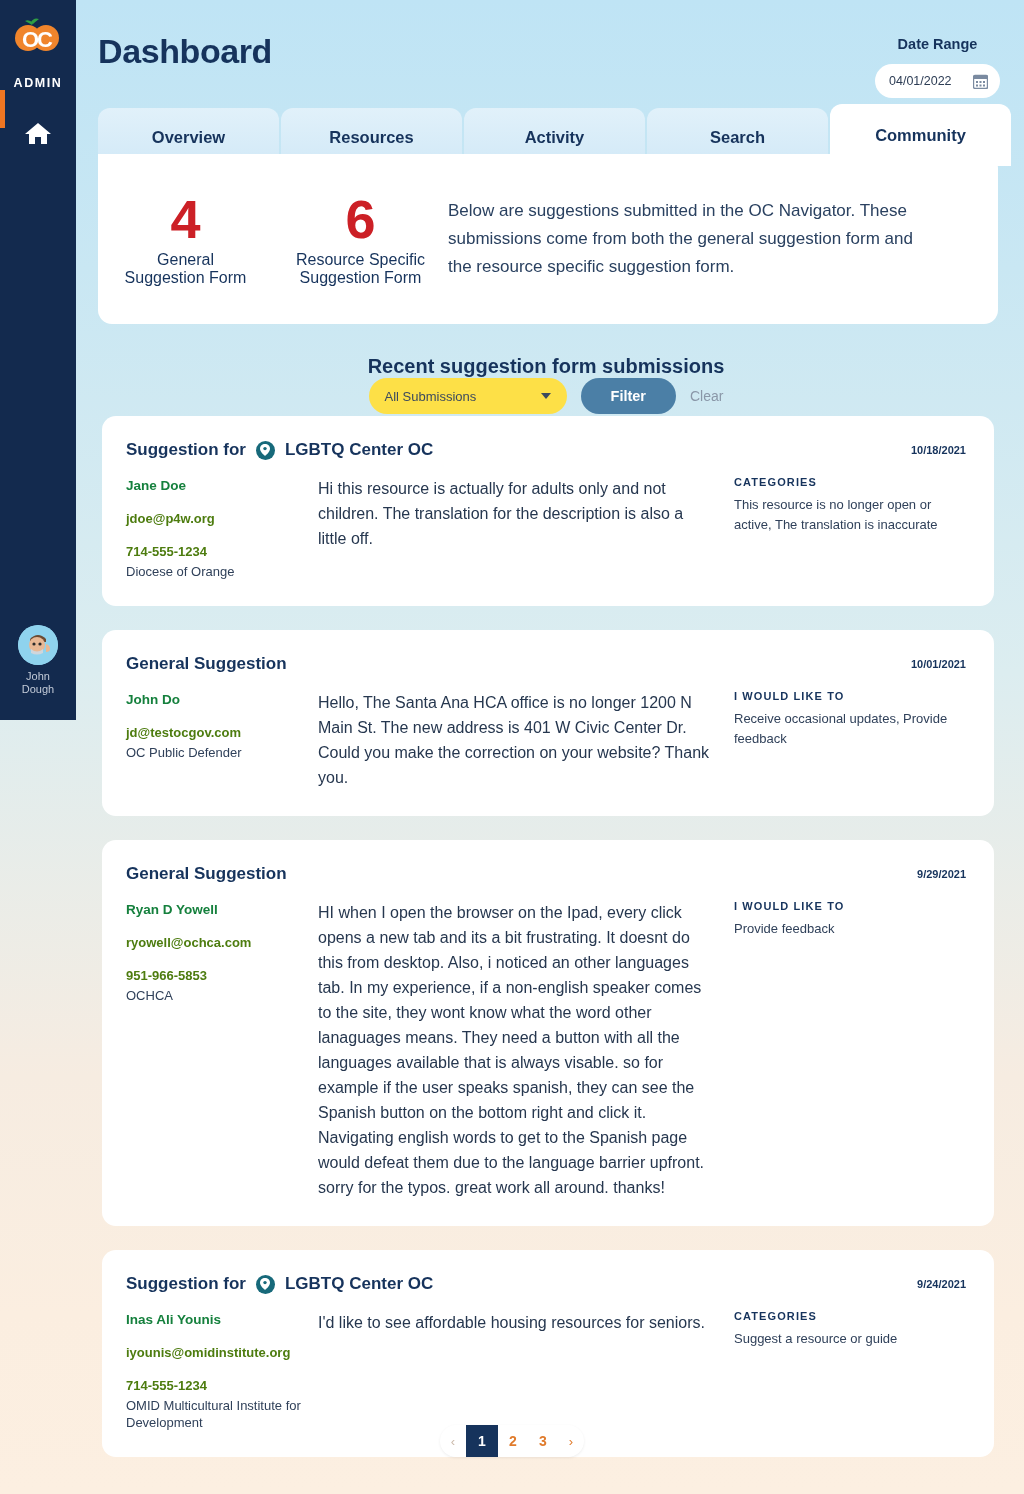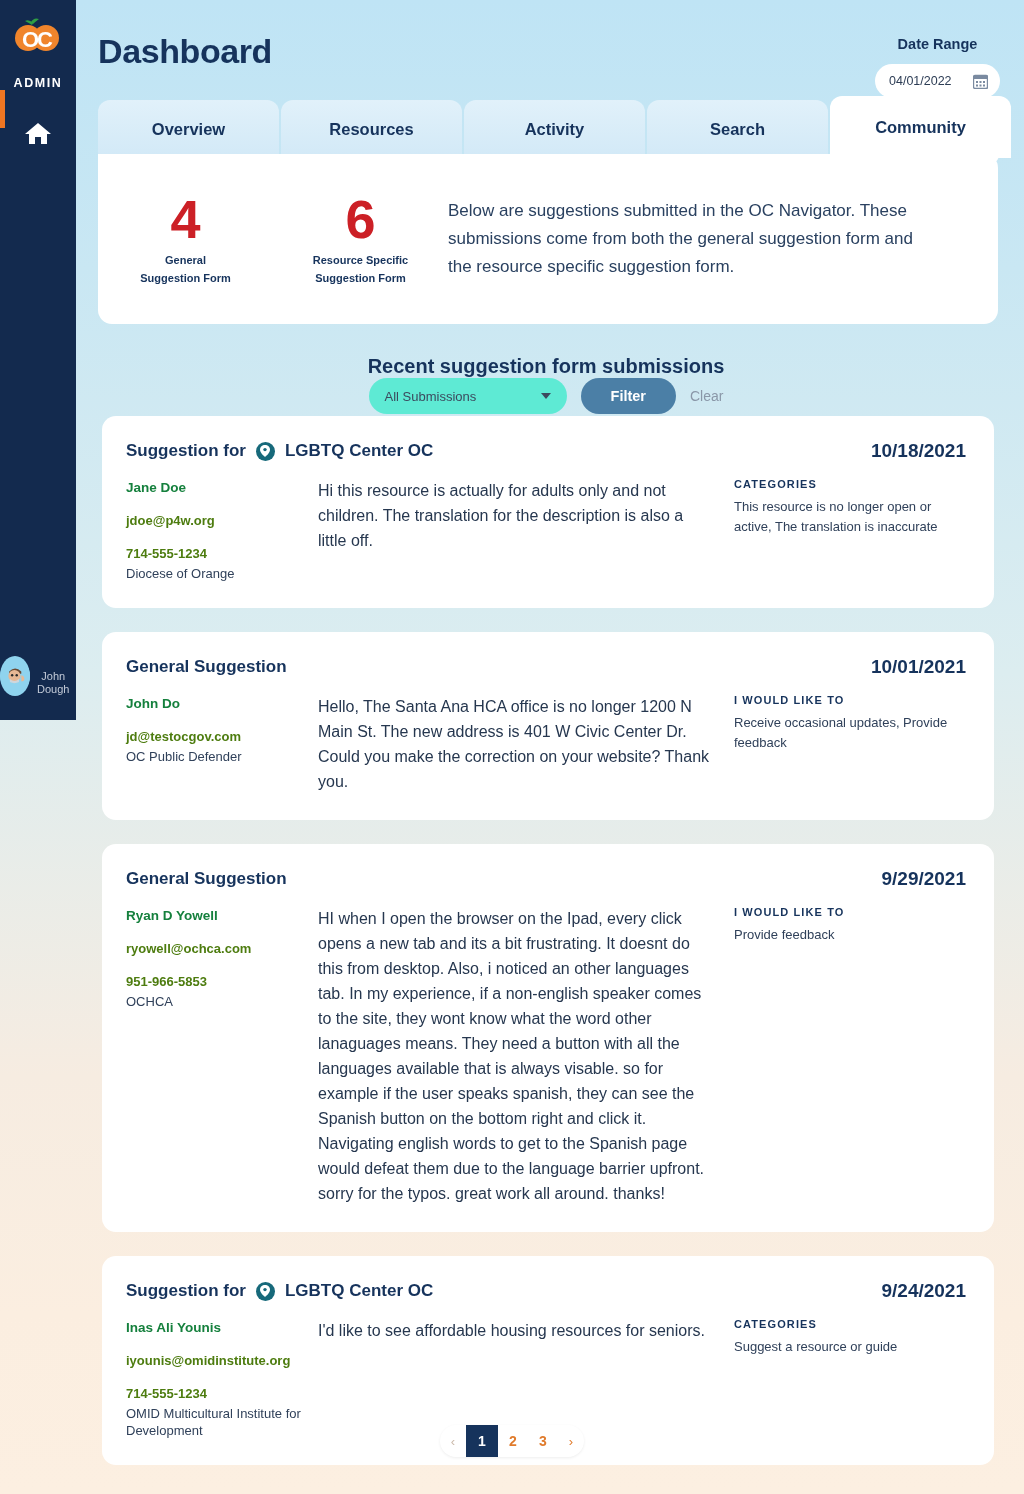--- a/index.html
+++ b/index.html
@@ -48,22 +48,22 @@
   .nav-home {
     margin-top: 26px;
     width: 40px; height: 34px;
     display: flex; align-items: center; justify-content: center;
   }
   .user-block {
     position: absolute;
     bottom: 24px;
     width: 100%;
     display: flex;
-    flex-direction: row;
-    align-items: flex-end;
+    flex-direction: column;
+    align-items: center;
   }
   .avatar {
     width: 40px; height: 40px;
     border-radius: 50%;
     background: #8fd3ee;
     display: flex; align-items: center; justify-content: center;
     overflow: hidden;
   }
   .user-name {
     margin-top: 5px;
@@ -144,20 +144,21 @@
     background: linear-gradient(to bottom, #e1f1fa 0%, #d2e9f7 100%);
     border-radius: 12px 12px 0 0;
     display: flex;
     align-items: center;
     justify-content: center;
     font-size: 16.5px;
     font-weight: bold;
     color: #16335c;
     cursor: pointer;
     margin-right: 2px;
+    margin-top: 8px;
   }
   .tab.active {
     background: #ffffff;
     height: 62px;
     margin-right: 0;
   }
 
   
   .stats-card {
     position: absolute;
@@ -174,22 +175,22 @@
     text-align: center;
   }
   .stat-num {
     font-size: 54px;
     font-weight: bold;
     color: #cc2026;
     line-height: 56px;
   }
   .stat-label {
     margin-top: 4px;
-    font-size: 11px;
-    font-weight: bold;
+    font-size: 16px;
+    font-weight: normal;
     color: #16335c;
     line-height: 18px;
   }
   .stats-desc {
     font-size: 17px;
     line-height: 28px;
     color: #2a4160;
     max-width: 480px;
   }
 
@@ -208,21 +209,21 @@
     font-weight: bold;
     color: #16335c;
   }
   .filter-right {
     display: flex;
     align-items: center;
     gap: 14px;
   }
   .select-box {
     width: 198px; height: 36px;
-    background: #5eead4;
+    background: #fde047;
     border-radius: 18px;
     display: flex;
     align-items: center;
     justify-content: space-between;
     padding: 0 16px;
     font-size: 13px;
     color: #3c4a5e;
     cursor: pointer;
   }
   .btn-filter {
@@ -273,21 +274,21 @@
   .pin-icon {
     width: 19px; height: 19px;
     border-radius: 50%;
     background: #17697a;
     display: inline-flex;
     align-items: center;
     justify-content: center;
     flex-shrink: 0;
   }
   .card-date {
-    font-size: 19px;
+    font-size: 11px;
     font-weight: bold;
     color: #16335c;
   }
   .card-body {
     display: flex;
   }
   .col-person { width: 192px; flex-shrink: 0; }
   .p-name {
     font-size: 13.5px;
     font-weight: bold;

